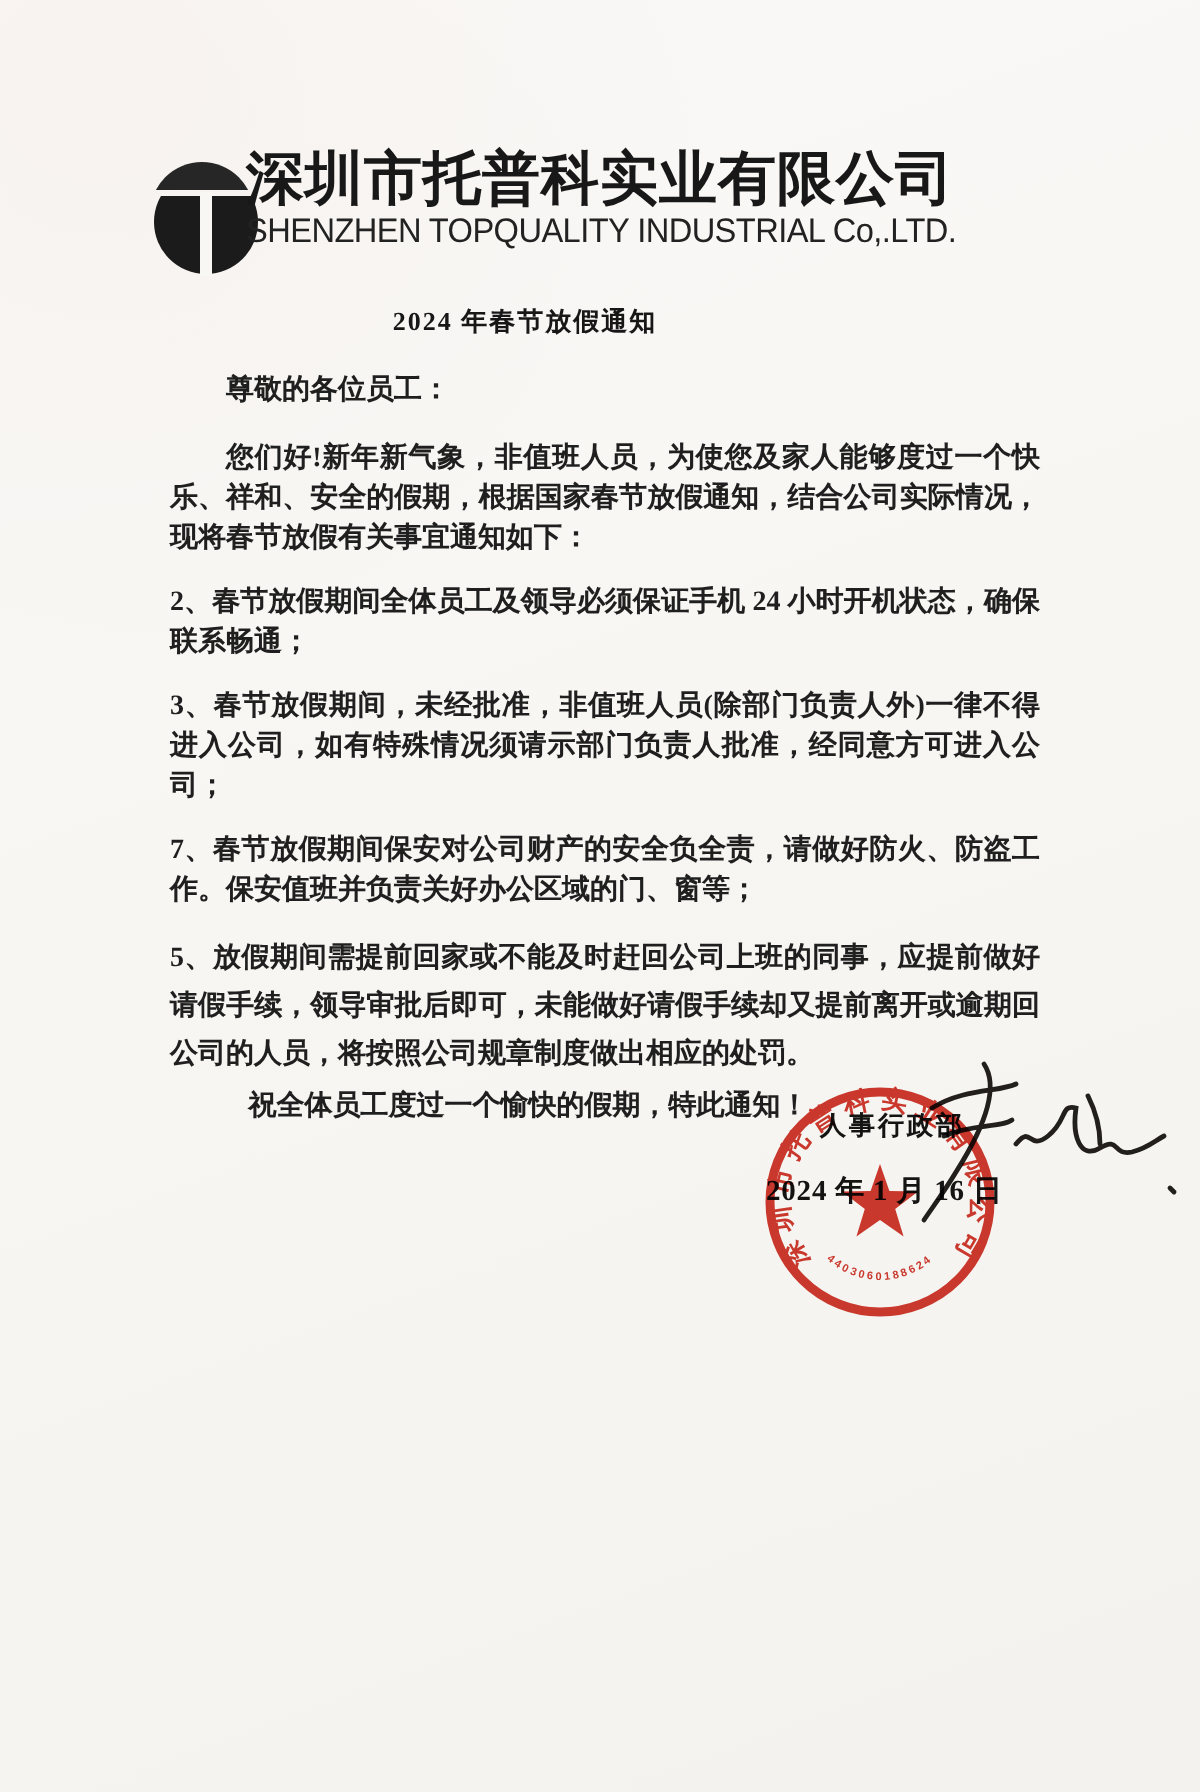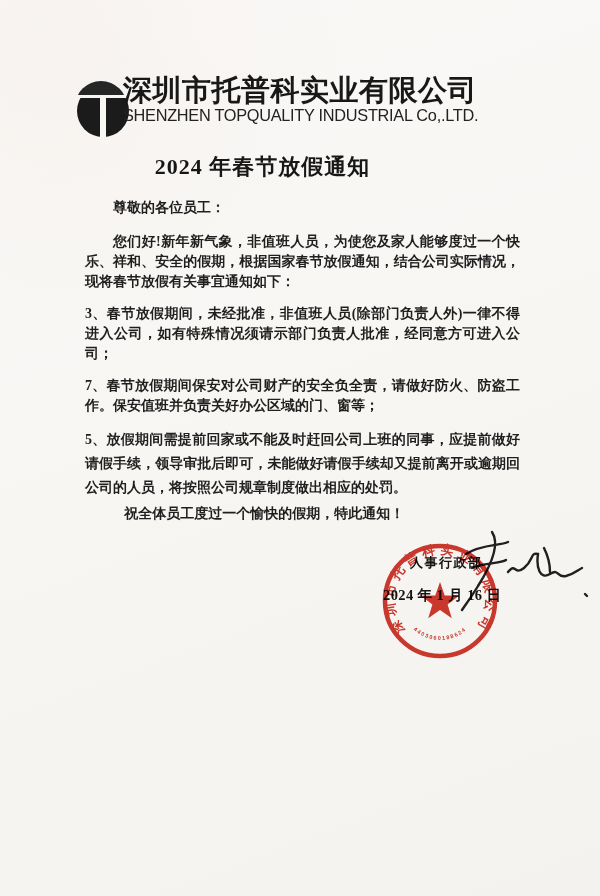--- a/index.html
+++ b/index.html
@@ -24,21 +24,21 @@
     font-size:29px; font-weight:bold; letter-spacing:0.5px;
     line-height:33px; white-space:nowrap; color:#181818;
   }
   .company-en {
     font-family:"Liberation Sans","DejaVu Sans",sans-serif;
     font-size:17px; letter-spacing:-0.3px; line-height:18px;
     white-space:nowrap; color:#222; transform:scaleX(0.96); transform-origin:left;
   }
   .doc-title {
     margin:14px 0 0 0; text-align:center; transform:translateX(-40px);
-    font-size:22px; font-weight:bold; letter-spacing:1px; color:#171717;
+    font-size:13px; font-weight:bold; letter-spacing:1px; color:#171717;
   }
 
   
   .greeting { margin-top:16px; text-indent:2em; font-size:14px; font-weight:bold; line-height:20px; }
   .intro { margin:0; text-indent:2em; font-size:14px; font-weight:bold; line-height:20px; text-align:justify; }
   .item  { margin:12px 0 0 0; font-size:14px; font-weight:bold; line-height:20px; text-align:justify; }
   .item.loose { line-height:24px; }
   .closing { margin:4px 0 0 0; text-indent:2.8em; font-size:14px; font-weight:bold; line-height:20px; }
 
   
@@ -77,20 +77,21 @@
         <div class="company-cn">深圳市托普科实业有限公司</div>
         <div class="company-en">SHENZHEN TOPQUALITY INDUSTRIAL Co,.LTD.</div>
       </div>
     </div>
 
     <h1 class="doc-title">2024 年春节放假通知</h1>
 
     <p class="greeting">尊敬的各位员工：</p>
     <p class="intro">您们好!新年新气象，非值班人员，为使您及家人能够度过一个快乐、祥和、安全的假期，根据国家春节放假通知，结合公司实际情况，现将春节放假有关事宜通知如下：</p>
 
+    <p class="item">2、春节放假期间全体员工及领导必须保证手机 24 小时开机状态，确保联系畅通；</p>
     <p class="item">3、春节放假期间，未经批准，非值班人员(除部门负责人外)一律不得进入公司，如有特殊情况须请示部门负责人批准，经同意方可进入公司；</p>
     <p class="item">7、春节放假期间保安对公司财产的安全负全责，请做好防火、防盗工作。保安值班并负责关好办公区域的门、窗等；</p>
     <p class="item loose">5、放假期间需提前回家或不能及时赶回公司上班的同事，应提前做好请假手续，领导审批后即可，未能做好请假手续却又提前离开或逾期回公司的人员，将按照公司规章制度做出相应的处罚。</p>
 
     <p class="closing">祝全体员工度过一个愉快的假期，特此通知！</p>
   </div>
 
   <svg class="stamp-svg" width="120" height="122" viewBox="0 0 120 122" aria-hidden="true">
     <defs>
       <path id="arcTop" d="M 22.3 86.4 A 46 46 0 1 1 97.7 86.4" fill="none"></path>

